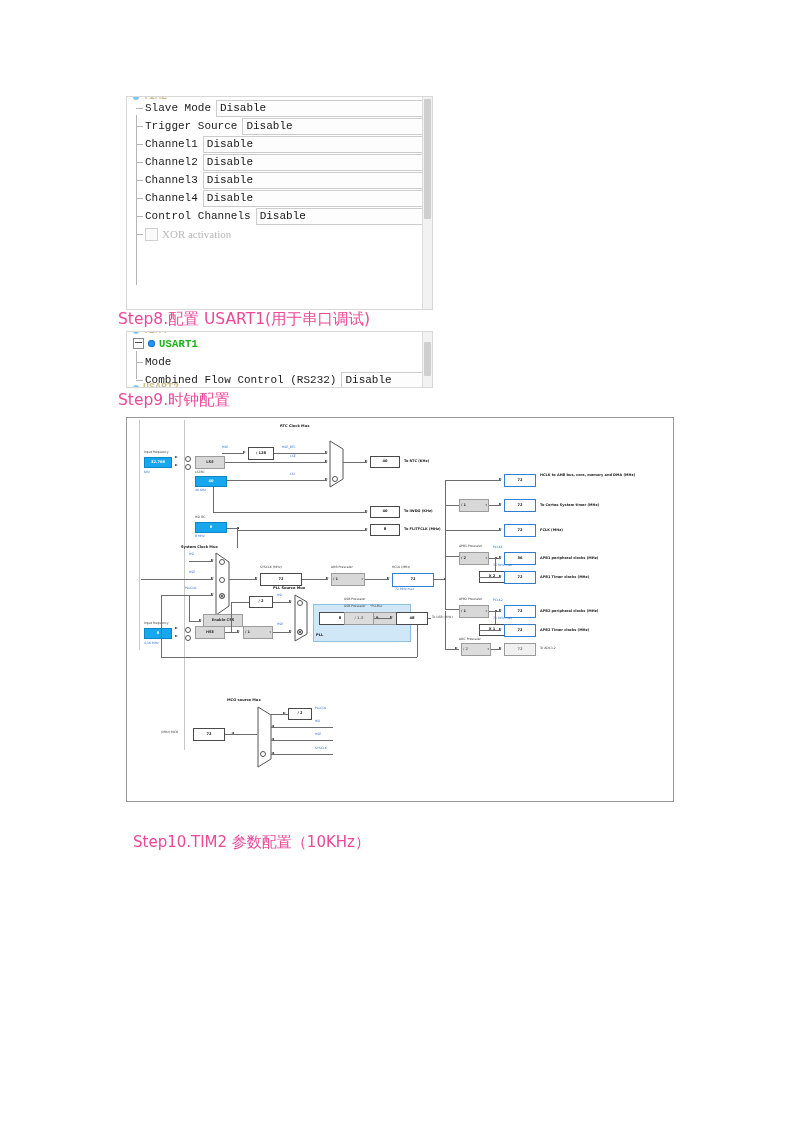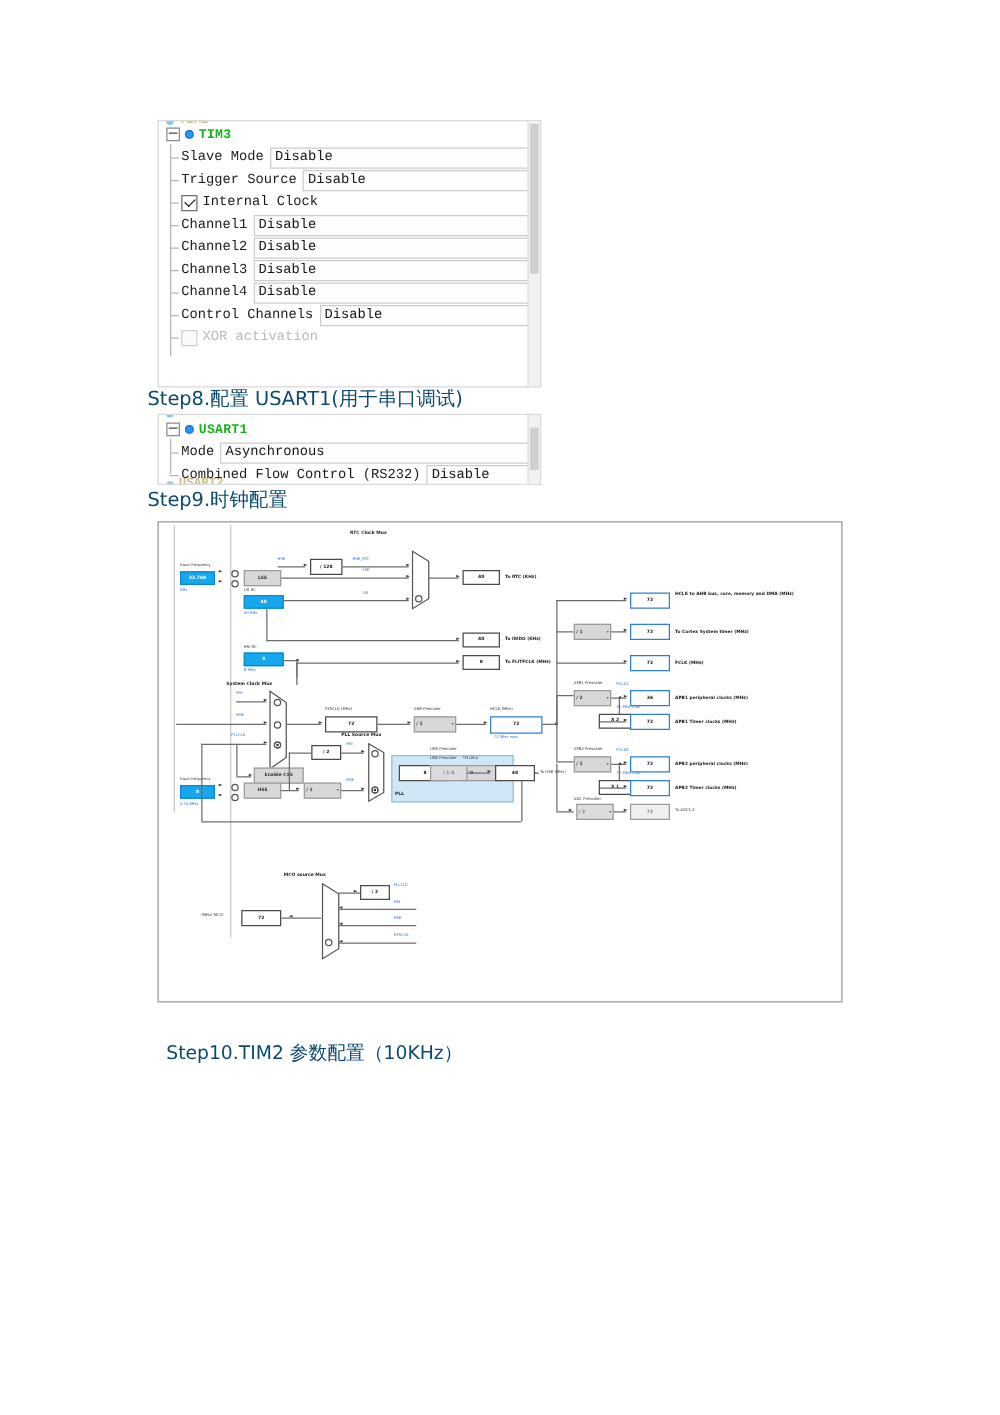--- a/index.html
+++ b/index.html
@@ -47,21 +47,21 @@
     position:relative;display:flex;align-items:center;height:18px;
     padding-left:18px;
   }
   .row .tick{
     position:absolute;left:9px;top:50%;width:7px;height:1px;background:#b5b5b5;
   }
   .row .lbl{
     font-size:11px;color:#1b1b1b;white-space:nowrap;padding-right:5px;
     font-family:"Liberation Mono", monospace;
   }
-  .row .lbl.dim{color:#b9b9b9;}
+  .row .lbl.dim{color:#b9b9b9;font-family:Liberation Serif, serif;}
   .combo{
     flex:1 1 auto;height:15px;border:1px solid #cccccc;background:#fdfdfd;
     display:flex;align-items:center;justify-content:space-between;
     box-shadow:inset 0 1px 0 #fff;
   }
   .combo .val{
     font-size:11px;color:#151515;padding-left:3px;white-space:nowrap;overflow:hidden;
     font-family:"Liberation Mono", monospace;
   }
   .combo .arr{
@@ -81,21 +81,21 @@
 
   
   .ghost{
     position:absolute;left:6px;display:flex;align-items:center;gap:4px;opacity:.55;
   }
   .ghost .g-name{font-size:10px;font-weight:bold;color:#a08a2a;font-family:"Liberation Mono", monospace;}
   .ghost .g-bul{width:6px;height:6px;border-radius:50%;background:#2196f3;}
 
   
   .h-text{
-    position:absolute;font-family:"Liberation Serif", serif;font-size:15.5px;color:#0c4a6e;
+    position:absolute;font-family:"Liberation Serif", serif;font-size:15.5px;color:#ec4899;
     white-space:nowrap;
   }
   .cn{font-family:"DejaVu Sans", sans-serif;}
 
   
   .clockfig{
     position:absolute;background:#ffffff;border:1px solid #9a9a9a;overflow:hidden;
   }
   .cf{position:absolute;}
   .blk{
@@ -137,49 +137,39 @@
 <body>
 
 <div class="page">
 
   <div class="panel" id="tim3Panel" style="left:126px;top:96px;width:305px;height:212px;">
     <div class="ghost" style="left:6px;top:-6px;">
       <span class="g-bul"></span>
       <span class="g-name">TIM2</span>
     </div>
 
-    <div class="treehead" style="margin-top:3px;">
-      <span class="exp-box"></span>
-      <span class="bullet"></span>
-      <span class="peri-name">TIM3</span>
-    </div>
 
     <div class="vline" style="top:18px;height:170px;"></div>
 
     <div id="tim3Rows" style="position:relative;margin-top:2px;">
         <div class="row">
           <span class="tick"></span>
           <span class="lbl">Slave Mode</span>
           <span class="combo">
             <span class="val">Disable</span>
             <span class="arr">⌄</span>
           </span>
         </div>
         <div class="row">
           <span class="tick"></span>
           <span class="lbl">Trigger Source</span>
           <span class="combo">
             <span class="val">Disable</span>
             <span class="arr">⌄</span>
           </span>
-        </div>
-        <div class="row">
-          <span class="tick"></span>
-          <span class="chk on"></span>
-          <span class="lbl">Internal Clock</span>
         </div>
         <div class="row">
           <span class="tick"></span>
           <span class="lbl">Channel1</span>
           <span class="combo">
             <span class="val">Disable</span>
             <span class="arr">⌄</span>
           </span>
         </div>
         <div class="row">
@@ -238,24 +228,20 @@
       <span class="exp-box"></span>
       <span class="bullet"></span>
       <span class="peri-name">USART1</span>
     </div>
 
     <div class="vline" style="top:19px;height:28px;"></div>
     <div id="usartRows" style="position:relative;margin-top:2px;">
         <div class="row">
           <span class="tick"></span>
           <span class="lbl">Mode</span>
-          <span class="combo">
-            <span class="val">Asynchronous</span>
-            <span class="arr">⌄</span>
-          </span>
         </div>
         <div class="row">
           <span class="tick"></span>
           <span class="lbl">Combined Flow Control (RS232)</span>
           <span class="combo">
             <span class="val">Disable</span>
             <span class="arr">⌄</span>
           </span>
         </div>
       </div>

